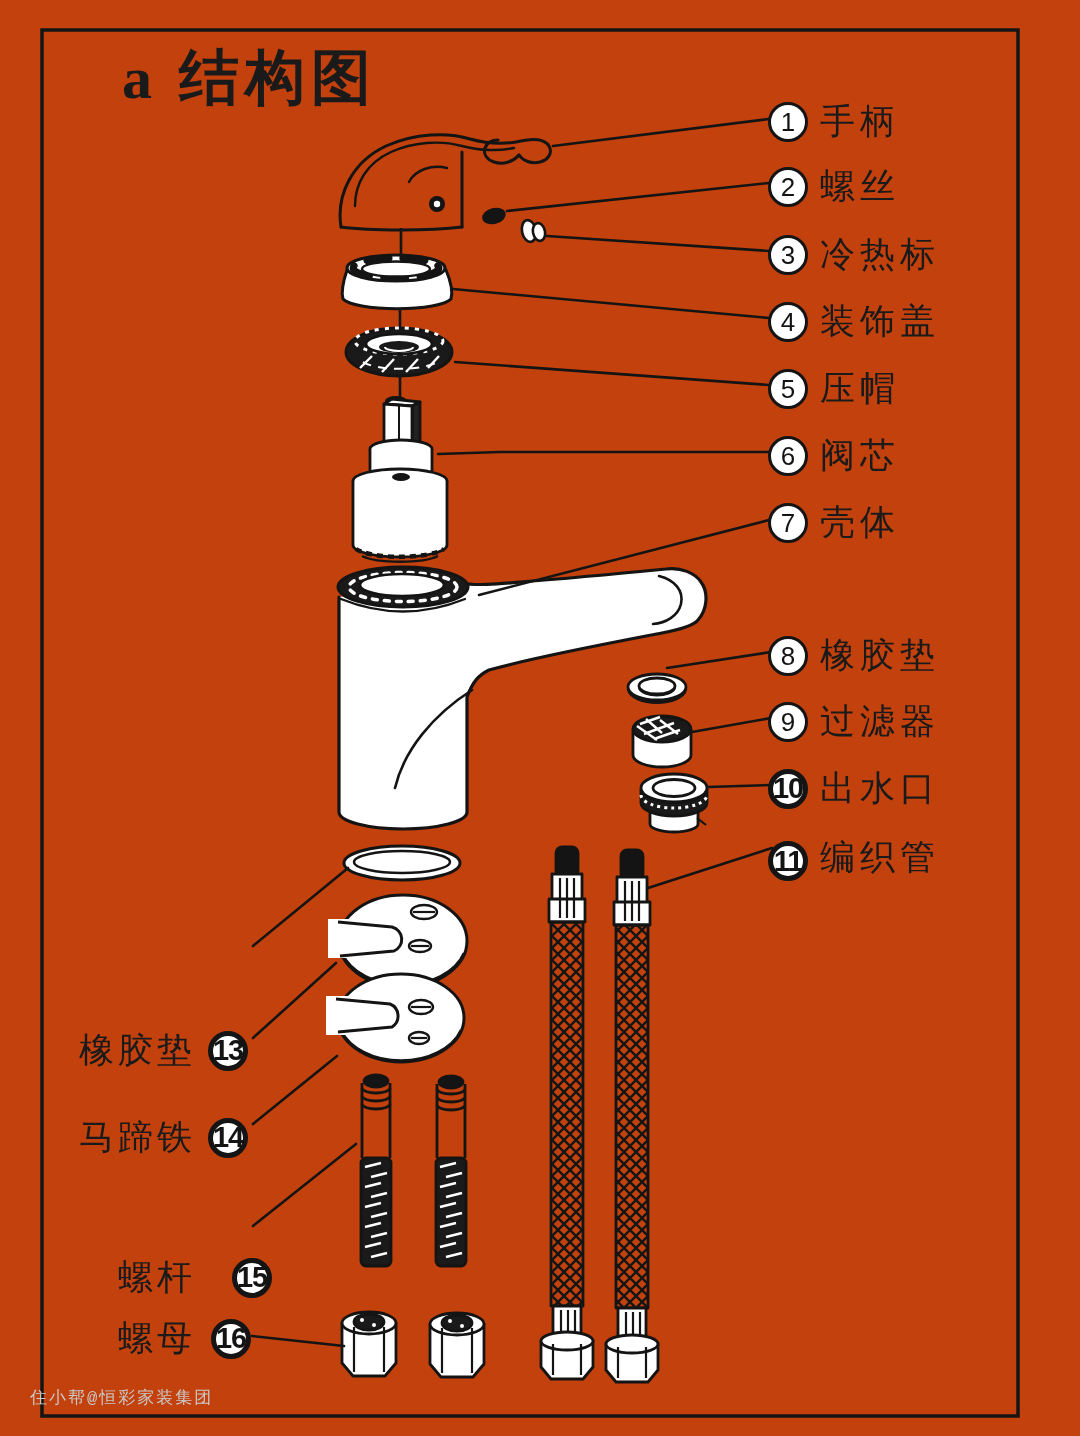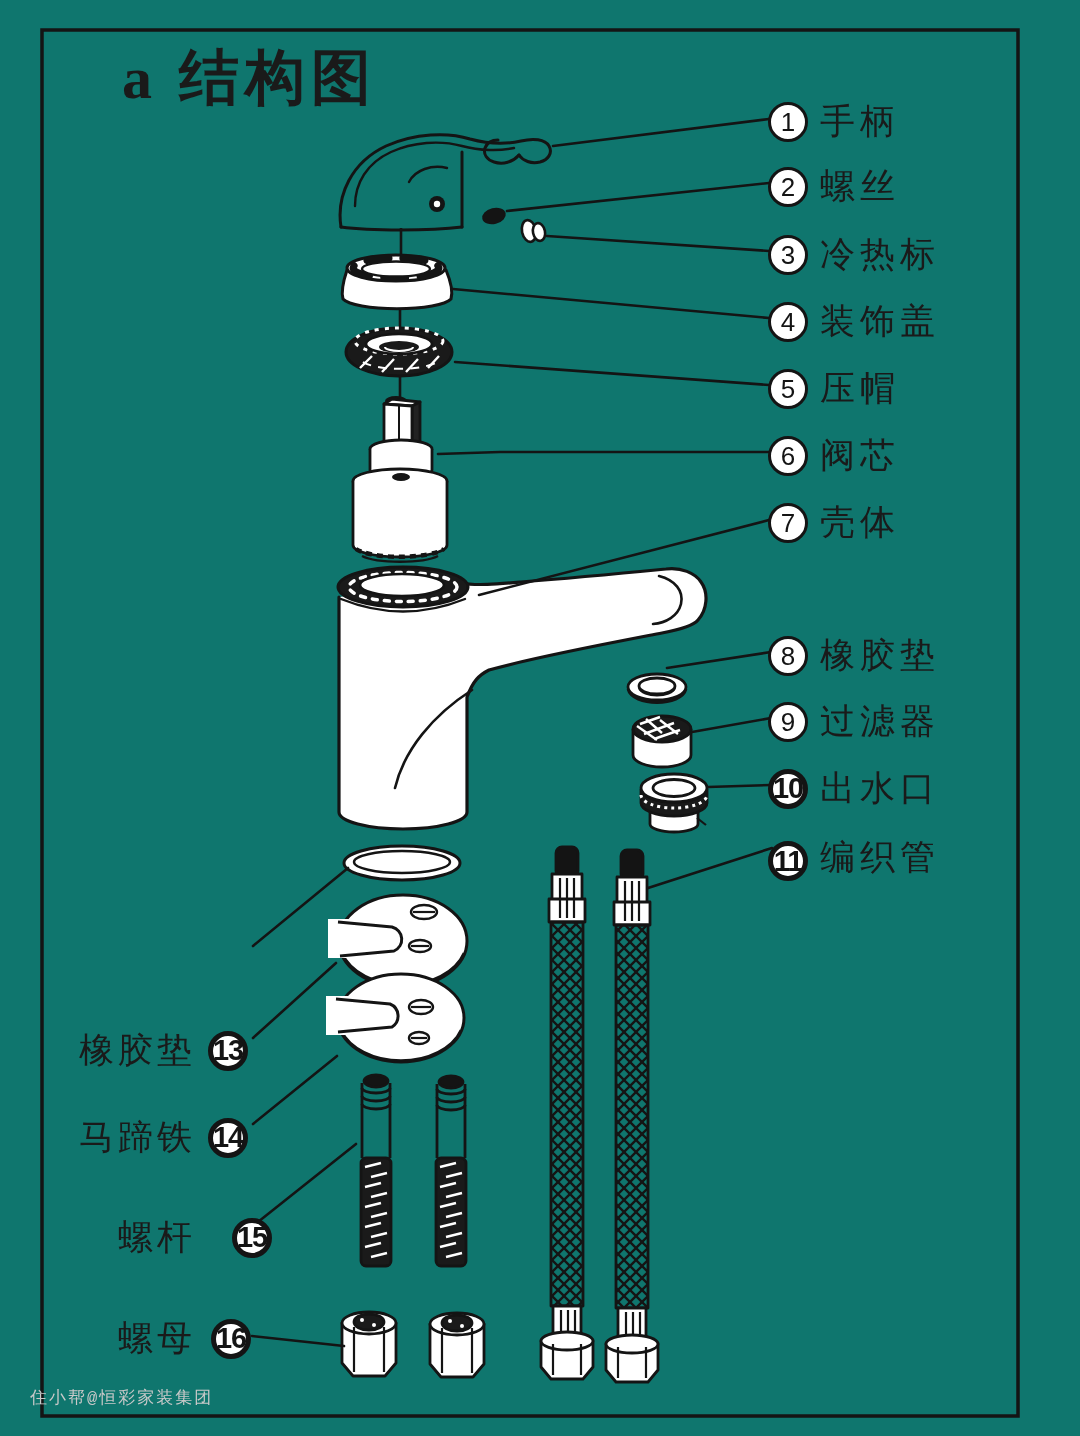--- a/index.html
+++ b/index.html
@@ -1,19 +1,19 @@
 <!DOCTYPE html>
 <html><head>
 <meta charset="utf-8">
 <style>
   html,body{margin:0;padding:0;background:#ffffff;}
   #stage{
     position:relative;
     width:1080px;height:1436px;
-    background:#0f766e;
+    background:#c2410c;
     font-family:"Liberation Serif","DejaVu Serif",serif;
     color:#141414;
     overflow:hidden;
   }
   #artwork{position:absolute;left:0;top:0;}
   .title{
     position:absolute;left:122px;top:38px;
     font-size:60px;letter-spacing:6px;font-weight:bold;
     color:#1a1a1a;white-space:nowrap;
   }
@@ -293,21 +293,21 @@
   </div>
 
   <div class="plabel left-row" style="left:62px;top:1027px;">
     <span class="pname">橡胶垫</span>
     <span class="pnum heavy">13</span>
   </div>
   <div class="plabel left-row" style="left:62px;top:1114px;">
     <span class="pname">马蹄铁</span>
     <span class="pnum heavy">14</span>
   </div>
-  <div class="plabel left-row" style="left:62px;top:1214px;gap:36px;">
+  <div class="plabel left-row" style="left:62px;top:1254px;gap:36px;">
     <span class="pname">螺杆</span>
     <span class="pnum heavy">15</span>
   </div>
   <div class="plabel left-row" style="left:62px;top:1315px;gap:15px;">
     <span class="pname">螺母</span>
     <span class="pnum heavy">16</span>
   </div>
 
   <div class="watermark">住小帮@恒彩家装集团</div>
 </div>

